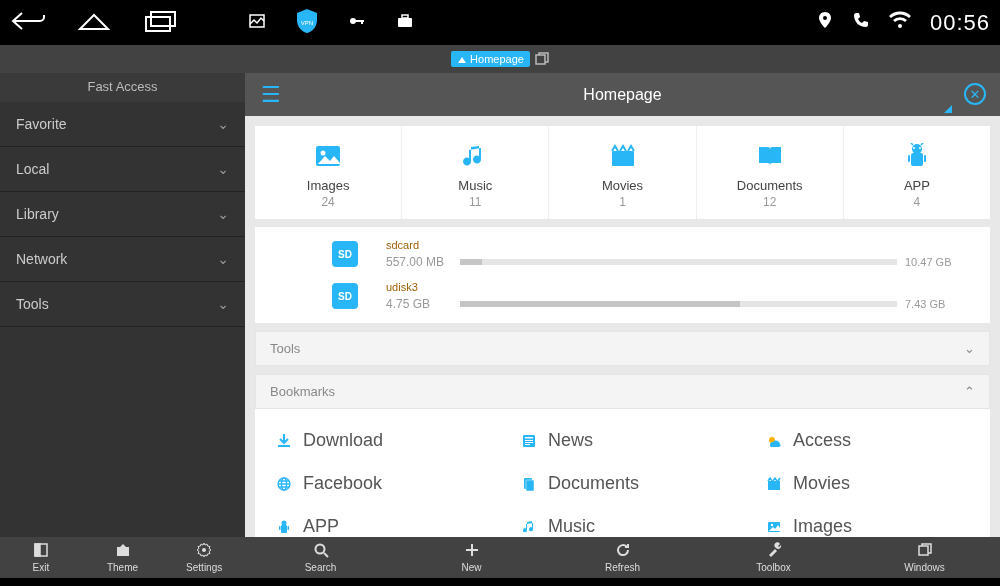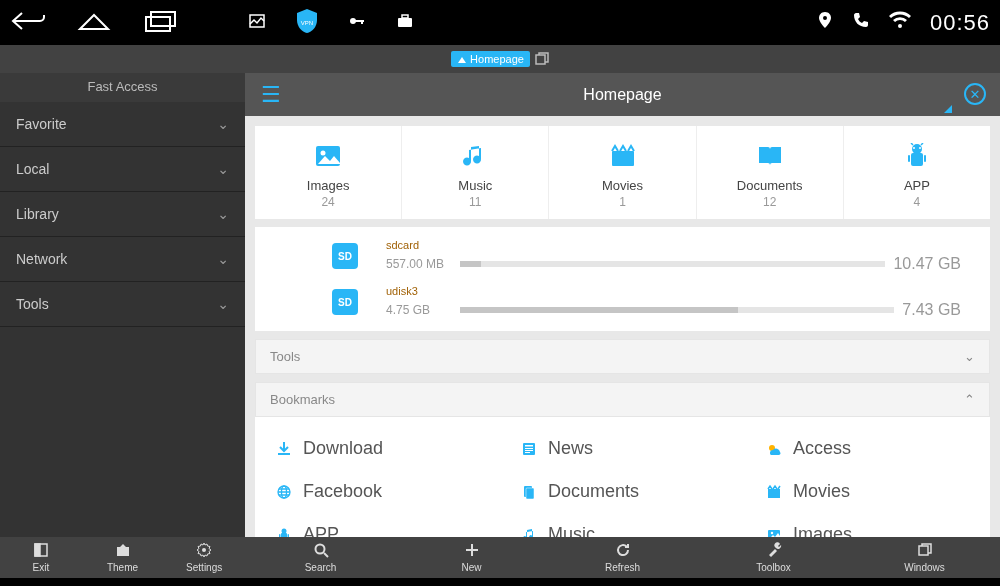--- a/index.html
+++ b/index.html
@@ -43,21 +43,21 @@
 
 .storage { background: #fff; padding: 6px 0; }
 .storage-item { display: flex; align-items: center; padding: 6px 29px; gap: 28px; margin-left: 48px; }
 .sd-badge { width: 26px; height: 26px; background: #29b6f6; color: #fff; border-radius: 4px; display: flex; align-items: center; justify-content: center; font-size: 10px; font-weight: bold; }
 .storage-info { flex: 1; }
 .storage-name { font-size: 11px; color: #a16207; margin-bottom: 4px; }
 .storage-bar-row { display: flex; align-items: center; gap: 8px; }
 .storage-used { font-size: 12px; color: #999; min-width: 66px; }
 .storage-bar { flex: 1; height: 6px; background: #e5e5e5; position: relative; }
 .storage-fill { height: 100%; background: #c5c5c5; }
-.storage-total { font-size: 16px; color: #999; min-width: 56px; }
+.storage-total { font-size: 11px; color: #999; min-width: 56px; }
 
 .section-hdr { background: #f4f4f4; padding: 9px 14px; font-size: 13px; color: #888; display: flex; justify-content: space-between; align-items: center; border: 1px solid #e5e5e5; }
 
 .bookmarks-box { background: #fff; flex: 1; padding: 10px 0; }
 .bm-grid { display: grid; grid-template-columns: repeat(3, 1fr); }
 .bm-item { display: flex; align-items: center; gap: 10px; padding: 11px 20px; font-size: 18px; color: #555; }
 .bm-icon { color: #29b6f6; width: 18px; height: 18px; display: flex; align-items: center; justify-content: center; }
 .bm-icon svg { width: 16px; height: 16px; }
 
 .bottom-bar { height: 41px; background: #424242; display: flex; }

